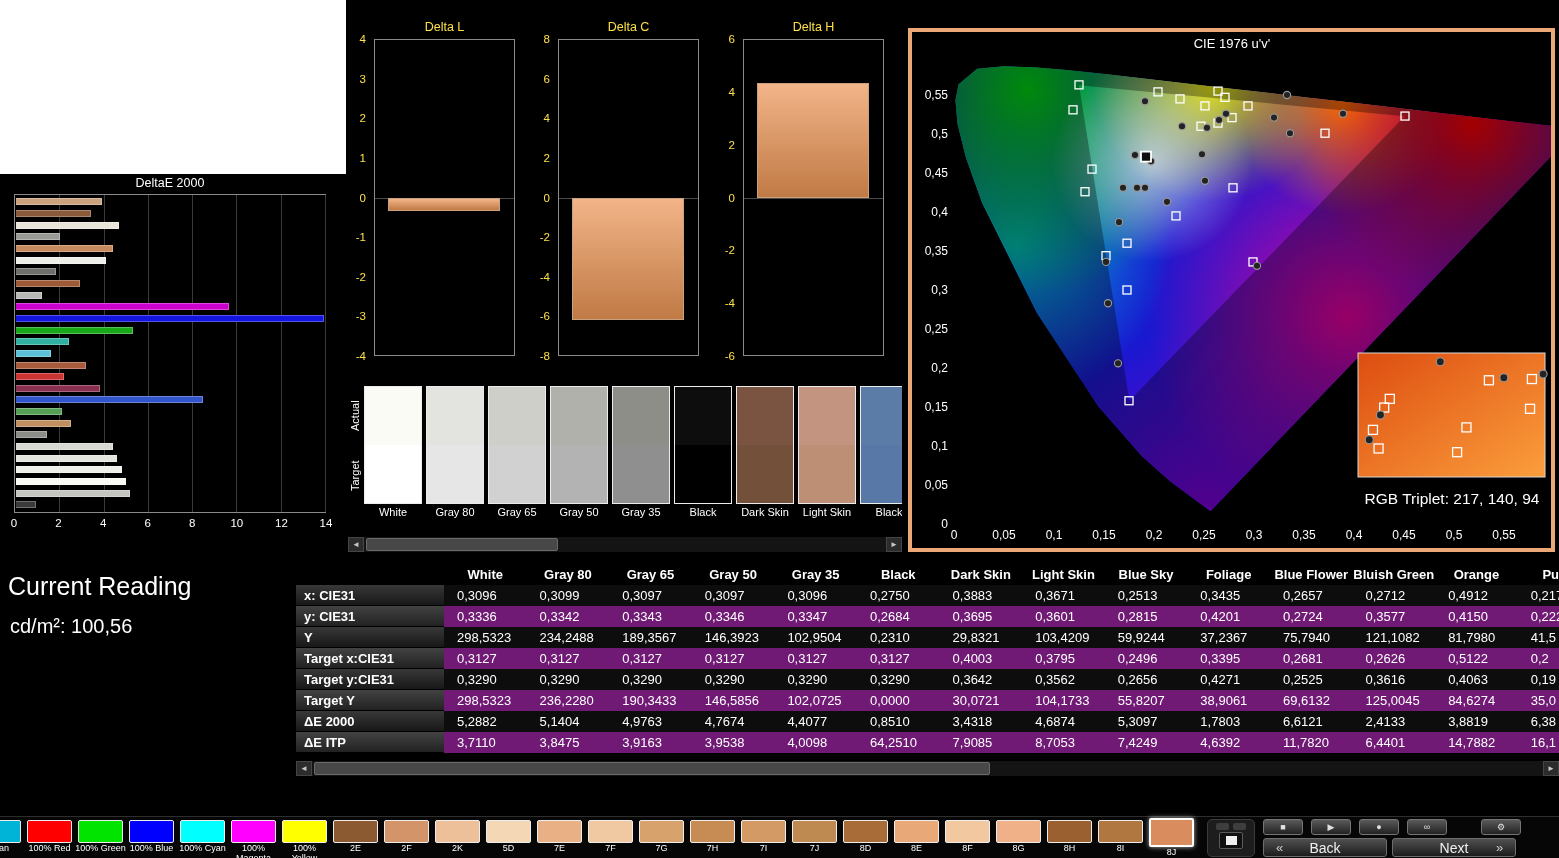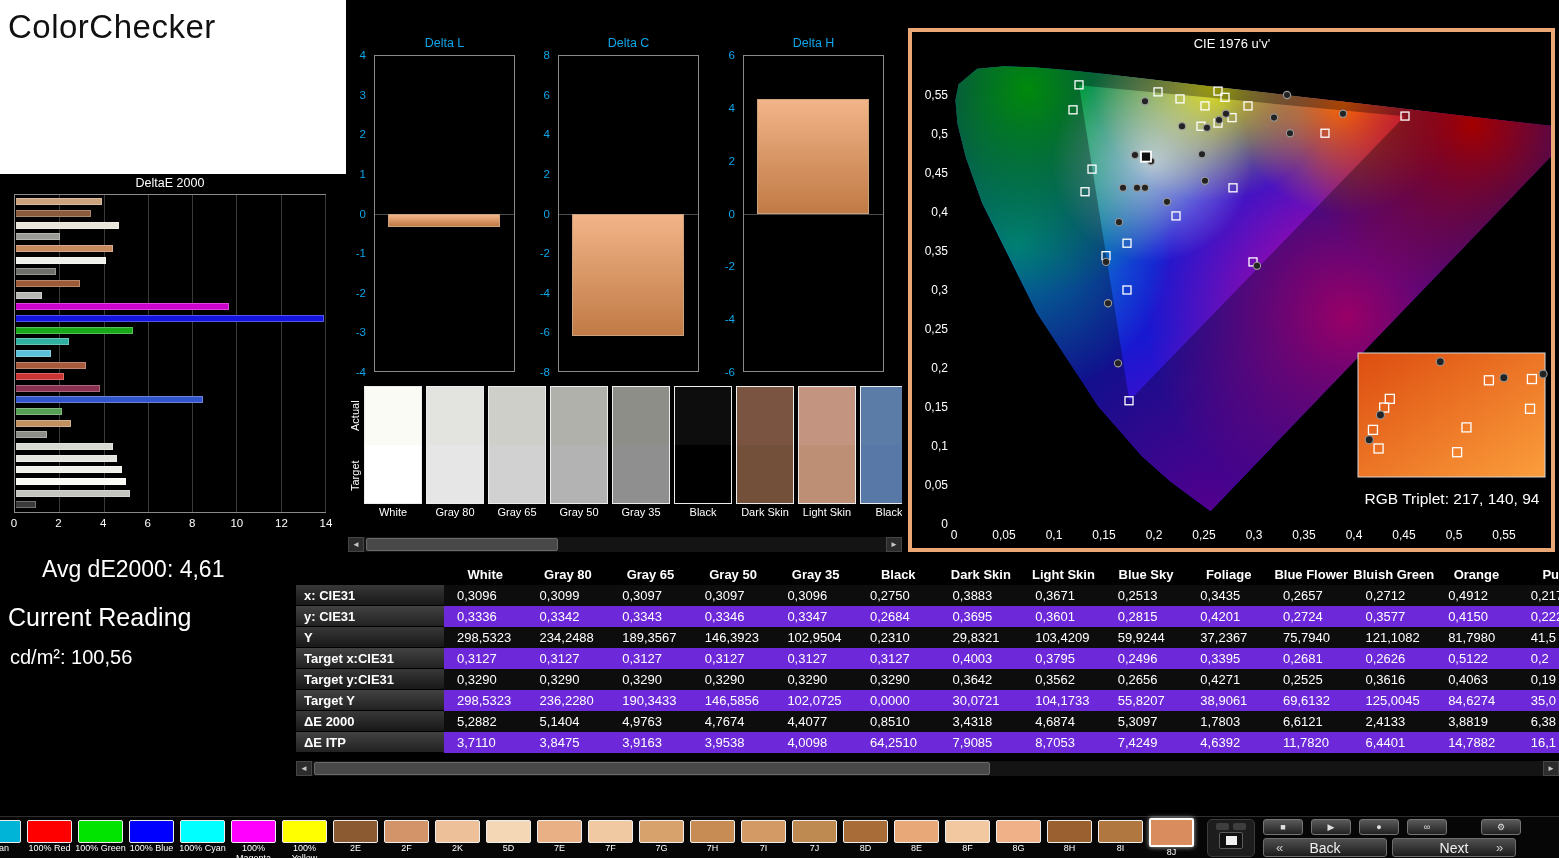--- a/index.html
+++ b/index.html
@@ -21,21 +21,21 @@
   .chart-title{color:#fff;font-size:12.5px;text-align:center;width:100%}
   .de-plot{position:absolute;left:4px;top:18px;width:312px;height:319px;border:1px solid #8a8a8a;background:#000}
   .vline{position:absolute;top:0;bottom:0;width:1px;background:#3a3a3a}
   .de-bars{position:absolute;inset:1px;display:flex;flex-direction:column;justify-content:space-around}
   .de-row{height:7px;position:relative}
   .de-bar{height:100%;border:1px solid rgba(255,255,255,.28);border-left:none}
   .de-xaxis{position:absolute;left:4px;top:341px;width:312px;height:14px;color:#fff;font-size:11.5px}
   .de-xaxis span{position:absolute;transform:translateX(-50%)}
 
   
-  .mini-chart{top:36px;width:178px;height:348px;color:#0ea5e9}
+  .mini-chart{top:20px;width:178px;height:348px;color:#fde047}
   #chart-deltaL{left:340px}#chart-deltaC{left:524px}#chart-deltaH{left:709px}
   .mini-title{position:absolute;left:34px;width:141px;text-align:center;top:0;font-size:12.5px}
   .mini-ticks{position:absolute;left:0;top:19px;width:30px;height:317px;font-size:11.5px}
   .mini-tick{position:absolute;right:4px;transform:translateY(-50%)}
   .mini-plot{position:absolute;left:34px;top:19px;width:141px;height:317px;border:1px solid #8a8a8a;background:#000}
   .zero-line{position:absolute;left:0;right:0;top:50%;height:1px;background:#4a4a4a}
   .mini-bar{position:absolute;left:9%;width:81%;background:linear-gradient(180deg,#f2b488,#c07a45);border:1px solid #caa27e}
 
   
   #swatch-strip{left:348px;top:386px;width:554px;height:166px;overflow:hidden}
@@ -72,21 +72,21 @@
   .stat-row{display:flex;gap:44px;font-size:20px;margin-top:14px;padding-left:4px}
   .stat-sm{font-size:20px;margin-top:14px;padding-left:4px}
 
   
   #table-wrap{left:296px;top:564px;width:1263px;height:212px;overflow:hidden}
   #grid{display:grid;grid-template-columns:148px repeat(14,82.6px);grid-auto-rows:21px;width:1310px}
   .tcell{color:#fff;font-size:13px;line-height:21px;white-space:nowrap;overflow:hidden}
   .hcell{font-weight:bold;text-align:center}
   .lcell{font-weight:bold;padding-left:8px;border-bottom:1px solid #000}
   .vcell{padding-left:13px}
-  .even{background:#0d0d0d}.odd{background:#6d28d9}
+  .even{background:#0d0d0d}.odd{background:#701a75}
   .lcell.even{background:linear-gradient(180deg,#383838,#181818)}
   .lcell.odd{background:linear-gradient(180deg,#424242,#222)}
 
   
   #toolbar{left:0;top:816px;width:1559px;height:42px;background:#060606;border-top:1px solid #2e2e2e;display:flex;align-items:flex-start}
   #toolbar-swatches{display:flex;margin-left:-27px}
   .sw-btn{width:51px;cursor:pointer;flex:0 0 51px}
   .sw-color{height:23px;margin:3px 3px 0;border:1px solid #ededed;border-radius:2px}
   .sw-label{color:#fff;font-size:9px;line-height:1.1;text-align:center;margin-top:1px}
   .sw-btn.selected .sw-color{height:29px;margin-top:1px;border:2px solid #fff;box-shadow:0 0 5px rgba(255,255,255,.7)}
@@ -104,21 +104,20 @@
   .nav-row{display:flex;gap:5px}
   .nav-btn{width:124px;height:19px;background:linear-gradient(#505050,#1c1c1c);border:1px solid #6e6e6e;border-radius:3px;color:#f0f0f0;font-size:14px;display:flex;align-items:center;padding:0 9px;cursor:pointer}
   .nav-btn .lbl{flex:1;text-align:center}
   .nav-chev{font-size:13px;color:#ccc;width:13px}
   .nav-sp{width:13px}
 </style>
 </head>
 <body>
 
 <section id="info-panel">
-  <h1 id="page-title">ColorChecker</h1>
 </section>
 
 <section id="deltae-chart">
   <div class="chart-title">DeltaE 2000</div>
   <div class="de-plot">
       <div class="vline" style="left: 100%;"></div>
       <div class="vline" style="left: 85.7143%;"></div>
       <div class="vline" style="left: 71.4286%;"></div>
       <div class="vline" style="left: 57.1429%;"></div>
       <div class="vline" style="left: 42.8571%;"></div>
@@ -496,21 +495,20 @@
           <circle cx="468.44" cy="383" r="4" class="meas"></circle>
           <circle cx="457.22" cy="407.8" r="4" class="meas"></circle>
           <circle cx="631.13" cy="342.08" r="4" class="meas"></circle>
         </g>
       <text id="rgb-triplet" x="540" y="472">RGB Triplet: 217, 140, 94</text>
     </g>
   </svg>
 </section>
 
 <section id="stats">
-  <div class="stat-avg">Avg dE2000: 4,61</div>
   <div class="stat-head">Current Reading</div>
   <div class="stat-sm">cd/m²: 100,56</div>
 </section>
 
 <section id="table-wrap">
   <div id="grid">
       <div class="tcell hcell"></div>
       <div class="tcell hcell">White</div>
       <div class="tcell hcell">Gray 80</div>
       <div class="tcell hcell">Gray 65</div>

